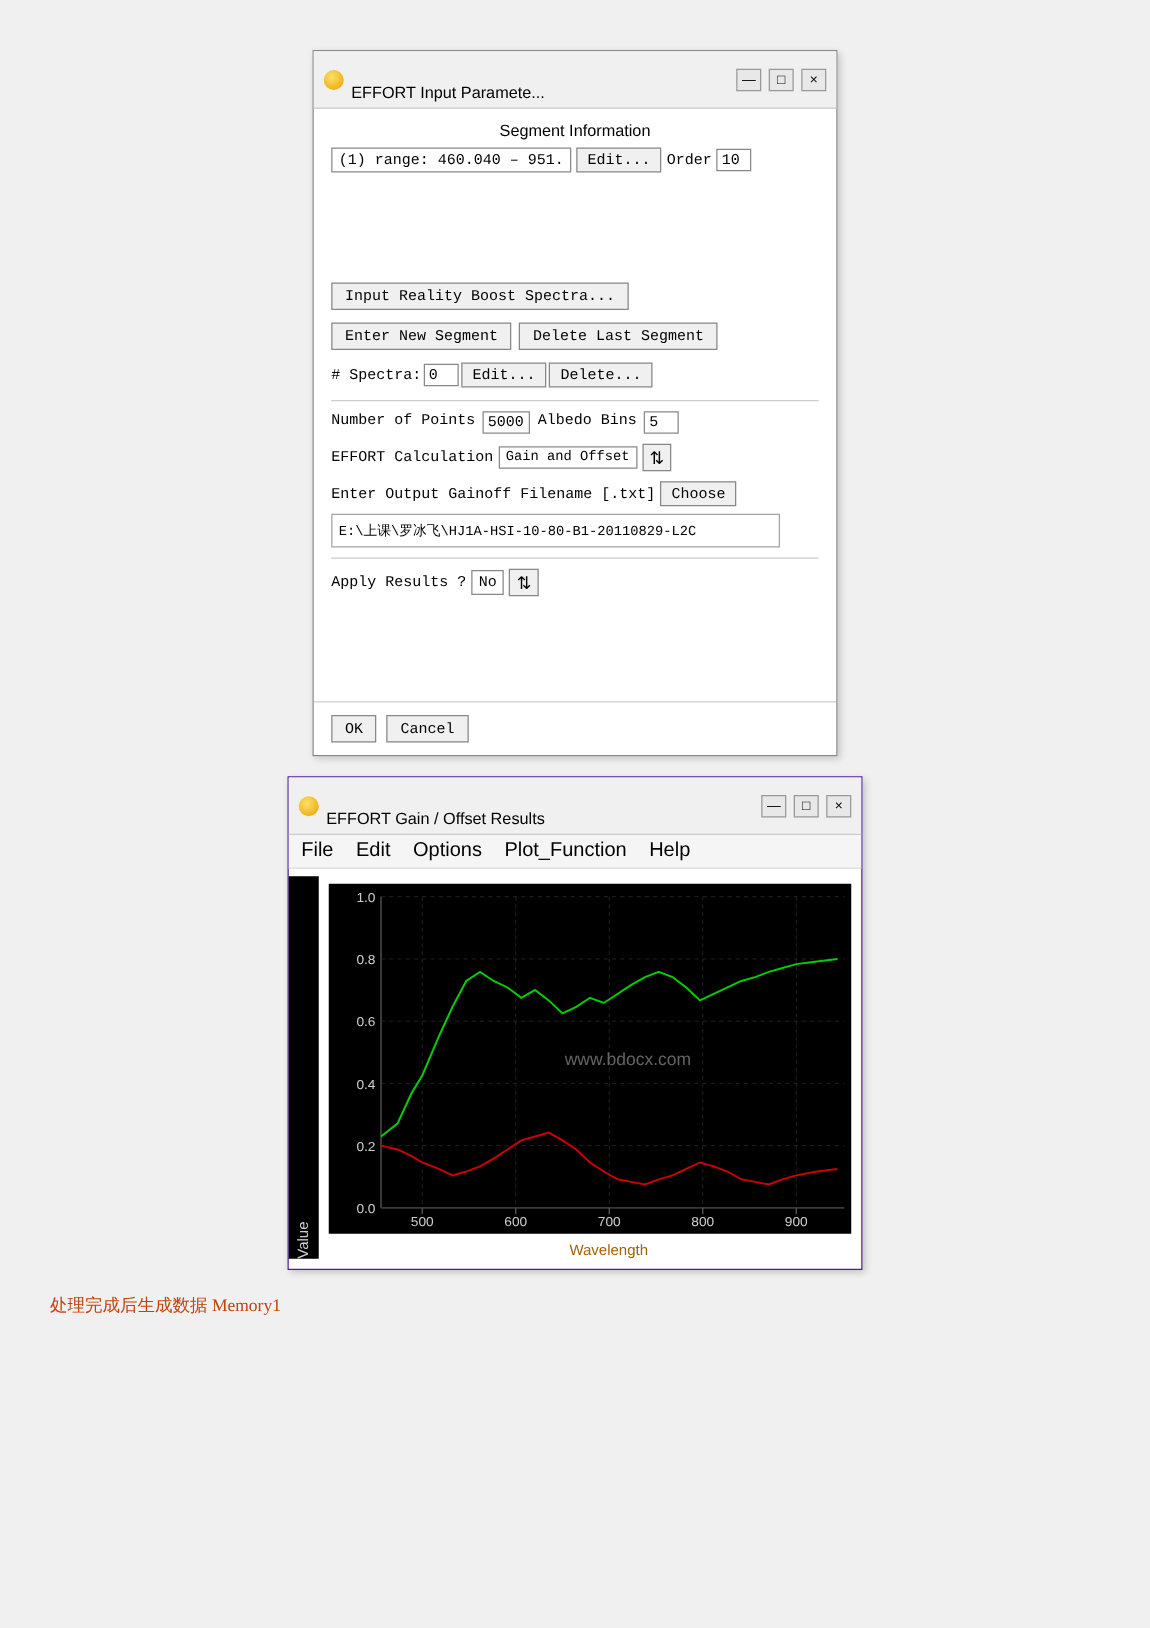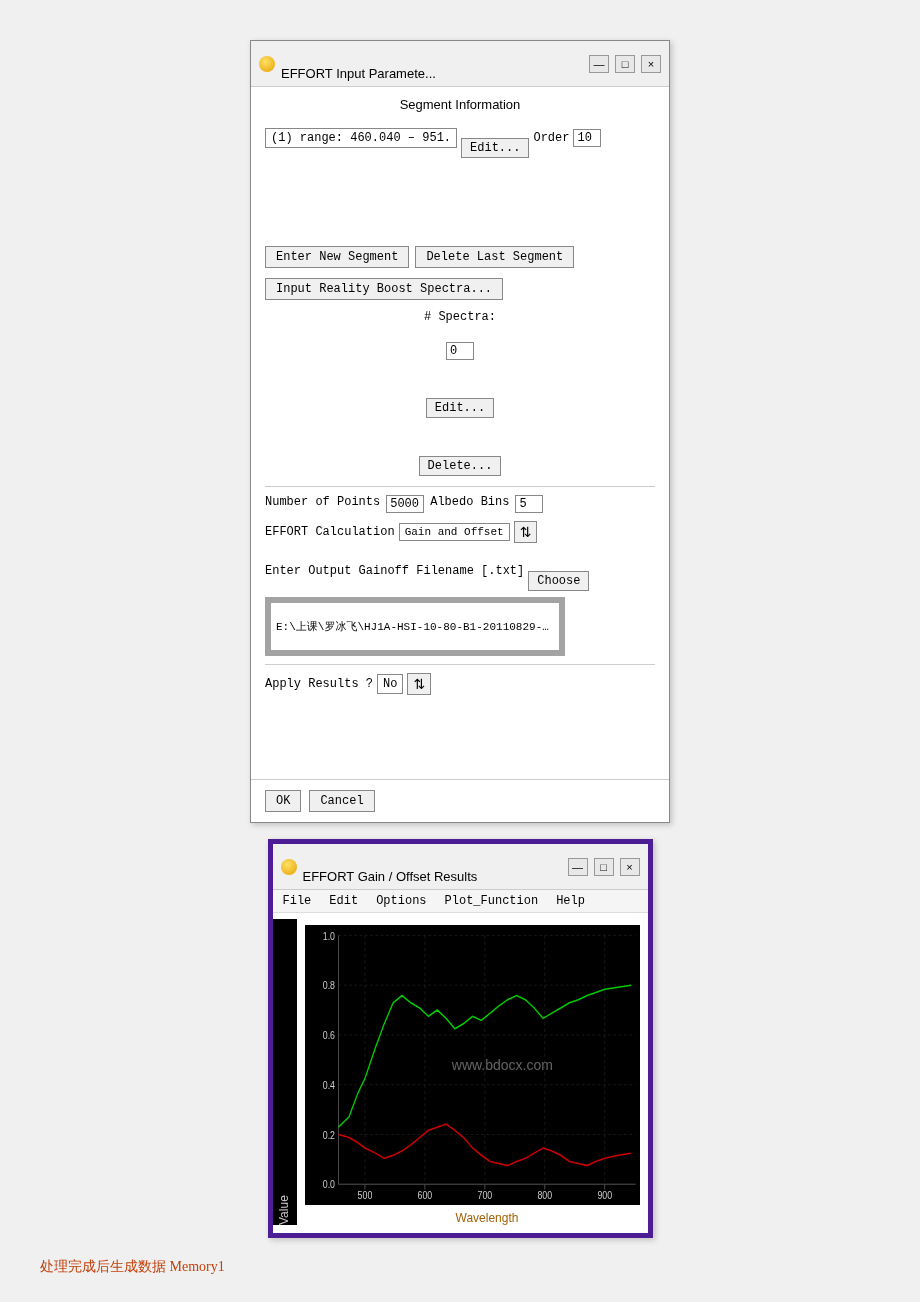--- a/index.html
+++ b/index.html
@@ -80,21 +80,20 @@
       font-size: 12px;
       background: #fff;
     }
     .btn {
       border: 1px solid #888;
       background: #f0f0f0;
       padding: 2px 8px;
       cursor: pointer;
       font-family: 'Courier New', monospace;
       font-size: 12px;
-      margin-top: 20px;
     }
 
     .order-label {
       font-family: 'Courier New', monospace;
       font-size: 12px;
     }
     .order-input {
       width: 28px;
       border: 1px solid #888;
       padding: 1px 3px;
@@ -117,23 +116,22 @@
       background: #f0f0f0;
       padding: 3px 10px;
       cursor: pointer;
       font-family: 'Courier New', monospace;
       font-size: 12px;
     }
 
     .spectra-row {
       display: flex;
       align-items: center;
-      gap: 18px;
+      gap: 2px;
       margin-bottom: 10px;
-      flex-direction: column;
     }
     .spectra-label {
       font-family: 'Courier New', monospace;
       font-size: 12px;
     }
     .spectra-input {
       width: 28px;
       border: 1px solid #888;
       padding: 1px 3px;
       font-family: 'Courier New', monospace;
@@ -193,26 +191,26 @@
 
     .output-row {
       display: flex;
       align-items: center;
       gap: 4px;
       margin-bottom: 6px;
       font-family: 'Courier New', monospace;
       font-size: 12px;
     }
     .filename-box {
-      border: 6px solid #a3a3a3;
+      border: 1px solid #a3a3a3;
       background: #fff;
-      padding: 16px 5px;
+      padding: 5px 5px;
       font-family: 'Courier New', monospace;
       font-size: 11px;
-      width: 300px;
+      width: 359px;
       overflow: hidden;
       white-space: nowrap;
       text-overflow: ellipsis;
     }
 
     .apply-row {
       display: flex;
       align-items: center;
       gap: 4px;
       font-family: 'Courier New', monospace;
@@ -233,43 +231,43 @@
     .bottom-btns {
       display: flex;
       gap: 8px;
       padding: 10px 14px;
       border-top: 1px solid #ccc;
     }
 
     
     .chart-dialog {
       background: #fff;
-      border: 5px solid #4c1d95;
-      width: 385px;
+      border: 1px solid #4c1d95;
+      width: 460px;
       box-shadow: 2px 2px 6px rgba(0,0,0,0.2);
       margin-bottom: 12px;
     }
     .chart-titlebar {
       background: #f0f0f0;
       border-bottom: 1px solid #ccc;
       display: flex;
       align-items: center;
       padding: 5px 8px;
       gap: 6px;
     }
     .chart-menubar {
       background: #f5f5f5;
       border-bottom: 1px solid #ddd;
       display: flex;
       gap: 14px;
       padding: 3px 8px;
     }
     .menu-item {
-      font-family: Liberation Mono, monospace;
-      font-size: 12px;
+      font-family: Liberation Sans, sans-serif;
+      font-size: 16px;
       cursor: pointer;
       padding: 1px 2px;
     }
 
     .chart-area {
       background: #000;
       margin: 6px 8px;
       height: 280px;
       position: relative;
       overflow: hidden;
@@ -322,26 +320,26 @@
     <div class="segment-row">
       <span class="segment-box">(1) range: 460.040 – 951.</span>
       <button class="btn">Edit...</button>
       <span class="order-label">Order</span>
       <input class="order-input" type="text" value="10" style="">
     </div>
 
     <div class="spacer-area"></div>
 
     <div class="btn-row">
+      <button class="full-btn">Input Reality Boost Spectra...</button>
+    </div>
+
+    <div class="btn-row">
       <button class="full-btn">Enter New Segment</button>
       <button class="full-btn">Delete Last Segment</button>
-    </div>
-
-    <div class="btn-row">
-      <button class="full-btn">Input Reality Boost Spectra...</button>
     </div>
 
     <div class="spectra-row">
       <span class="spectra-label"># Spectra:</span>
       <input class="spectra-input" type="text" value="0" style="">
       <button class="btn">Edit...</button>
       <button class="btn">Delete...</button>
     </div>
 
     <div class="divider-row"></div>

